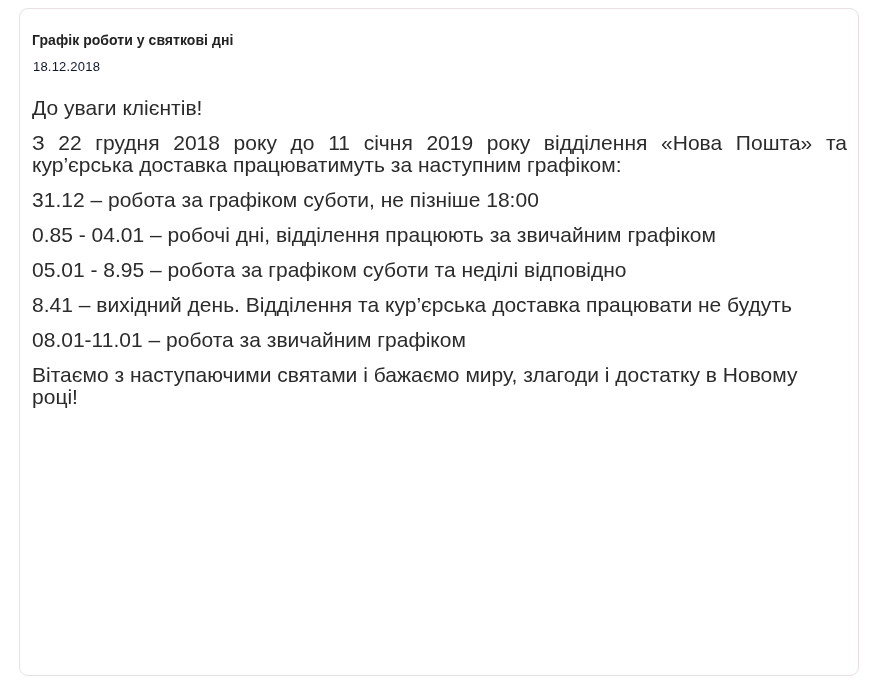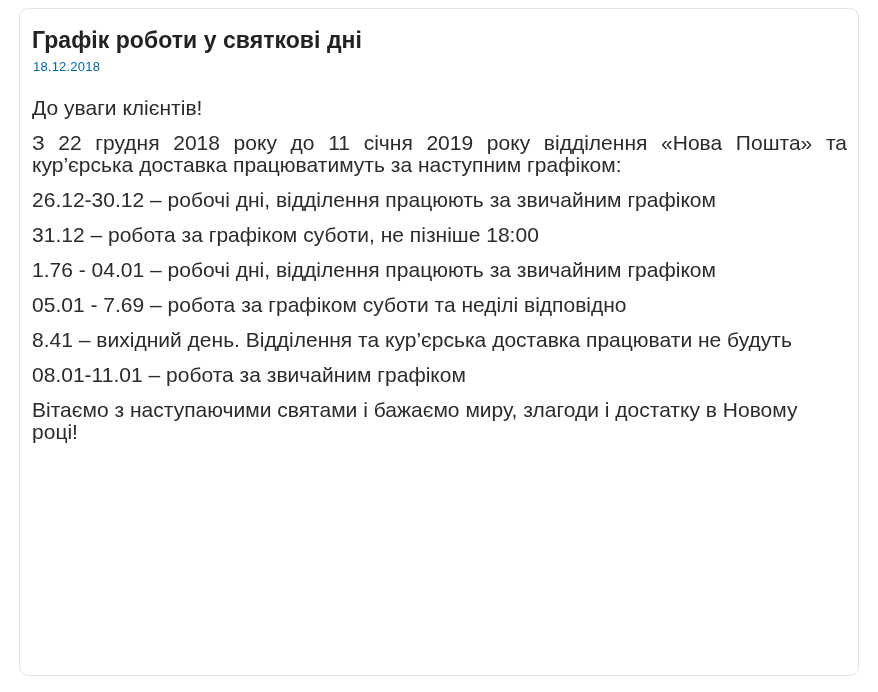--- a/index.html
+++ b/index.html
@@ -33,32 +33,32 @@
     border: 1px solid #eadfe3;
     border-radius: 9px;
     box-sizing: border-box;
   }
 
   .card-inner {
     padding: 19px 11px 0 12px;
   }
 
   .article-title {
-    font-size: 23px;
+    font-size: 14px;
     font-weight: bold;
     color: #222222;
     letter-spacing: 0.05px;
     line-height: 24px;
     margin: 0;
     padding: 0 0 0 0;
   }
 
   .article-date {
     font-size: 13px;
-    color: #0369a1;
+    color: #0f172a;
     line-height: 18px;
     margin: 6px 0 8px 1px;
     letter-spacing: 0.2px;
   }
 
   .article-body {
     margin-top: 21px;
   }
 
   .para {
@@ -94,24 +94,23 @@
   <article class="card">
     <div class="card-inner">
 
       <h1 class="article-title">Графік роботи у святкові дні</h1>
 
       <div class="article-date">18.12.2018</div>
 
       <div class="article-body">
           <p class="para">До уваги клієнтів!</p>
           <p class="para justify">З 22 грудня 2018 року до 11 січня 2019 року відділення «Нова Пошта» та кур’єрська доставка працюватимуть за наступним графіком:</p>
-          <p class="para">26.12-30.12 – робочі дні, відділення працюють за звичайним графіком</p>
           <p class="para">31.12 – робота за графіком суботи, не пізніше 18:00</p>
-          <p class="para">1.76 - 04.01 – робочі дні, відділення працюють за звичайним графіком</p>
-          <p class="para">05.01 - 7.69 – робота за графіком суботи та неділі відповідно</p>
+          <p class="para">0.85 - 04.01 – робочі дні, відділення працюють за звичайним графіком</p>
+          <p class="para">05.01 - 8.95 – робота за графіком суботи та неділі відповідно</p>
           <p class="para">8.41 – вихідний день. Відділення та кур’єрська доставка працювати не будуть</p>
           <p class="para">08.01-11.01 – робота за звичайним графіком</p>
           <p class="para">Вітаємо з наступаючими святами і бажаємо миру, злагоди і достатку в Новому році!</p>
         </div>
 
     </div>
   </article>
 </div>
 
 </body></html>

